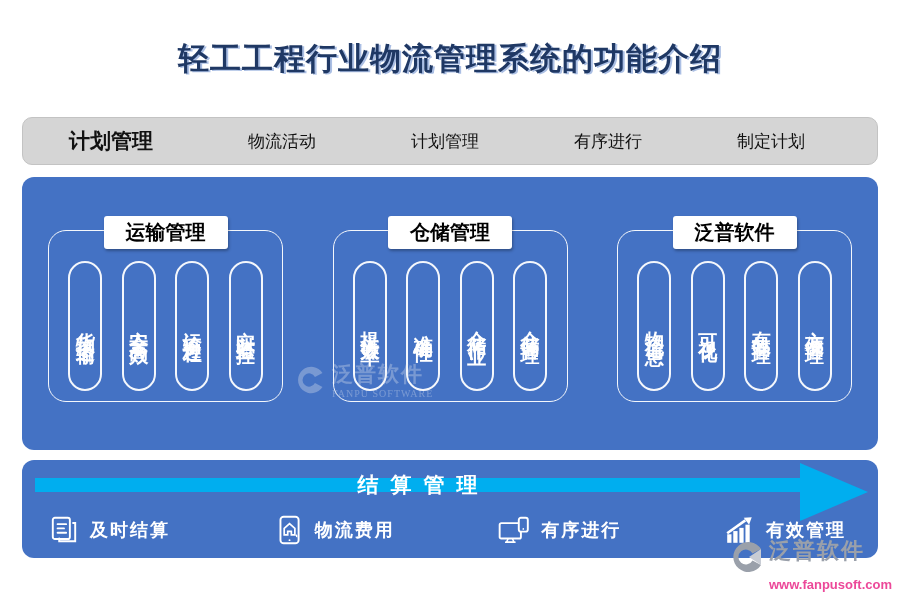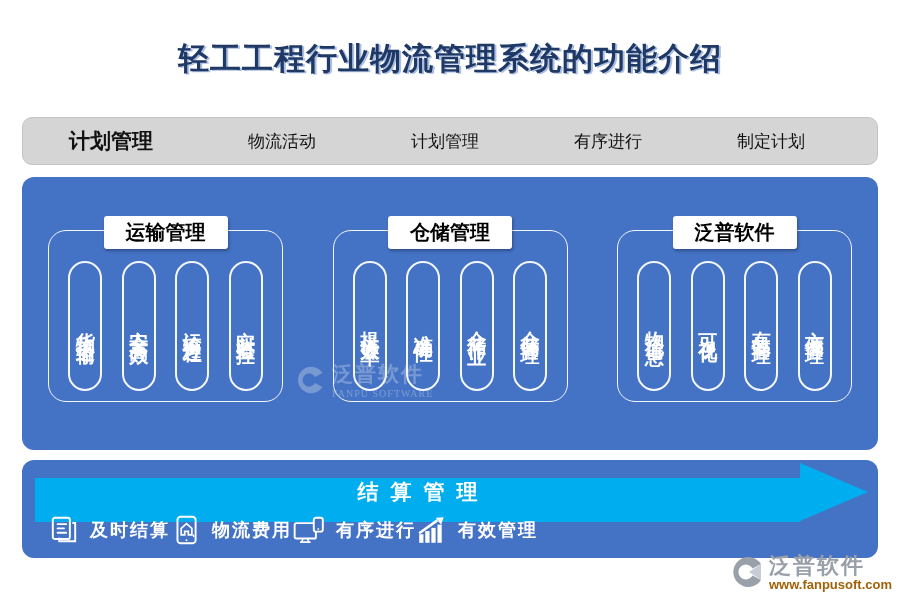--- a/index.html
+++ b/index.html
@@ -49,52 +49,52 @@
     color:#fff; font-size:19px; font-weight:bold;
     writing-mode:vertical-rl; text-orientation:upright; letter-spacing:5px;
     display:flex; align-items:center; justify-content:center;
   }
   
   .bottom-panel {
     position:absolute; left:22px; top:460px; width:856px; height:98px;
     background:#4472c4; border-radius:12px;
   }
   .arrow-bar {
-    position:absolute; left:13px; top:18px; width:765px; height:44px;
-    background:#00aeef; display:flex; justify-content:center;
+    position:absolute; left:13px; top:18px; width:765px; height:14px;
+    background:#00aeef; display:flex; align-items:center; justify-content:center;
   }
   .arrow-bar .arrow-text {
     color:#fff; font-size:21px; font-weight:bold; letter-spacing:12px;
     padding-left:12px;
   }
   .arrow-head {
     position:absolute; left:778px; top:3px; width:0; height:0;
     border-top:29px solid transparent; border-bottom:29px solid transparent;
     border-left:68px solid #00aeef;
   }
   .features {
     position:absolute; left:0; right:0; bottom:9px; height:38px;
-    display:flex; align-items:center; 
+    display:flex; align-items:center; justify-content:space-between;
     padding:0 32px 0 26px;
   }
   .feature { display:flex; align-items:center; gap:10px; }
   .feature .f-label { color:#fff; font-size:18px; font-weight:bold; letter-spacing:2px; }
   .feature svg { display:block; }
   
   .wm-center {
     position:absolute; left:296px; top:360px; display:flex; align-items:center;
     gap:6px; opacity:.32; pointer-events:none;
   }
   .wm-center .wm-name { color:#e8ebf2; font-size:21px; font-weight:bold; letter-spacing:2px; }
   .wm-center .wm-sub  { color:#e8ebf2; font-size:10px; letter-spacing:1px; }
   .wm-corner {
     position:absolute; right:8px; bottom:8px; display:flex; align-items:flex-start; gap:4px;
   }
   .wm-corner .wm-name { color:#9aa0aa; font-size:22px; font-weight:bold; letter-spacing:2px; line-height:1; }
-  .wm-corner .wm-url  { color:#a16207; font-size:13px; font-weight:bold; margin-top:0;
+  .wm-corner .wm-url  { color:#ec4899; font-size:13px; font-weight:bold; margin-top:15px;
                         font-family:"Liberation Sans","DejaVu Sans",sans-serif; }
 </style>
 </head>
 <body>
 
 <div class="canvas">
 
   <div class="title">轻工工程行业物流管理系统的功能介绍</div>
 
   <div class="plan-bar">

